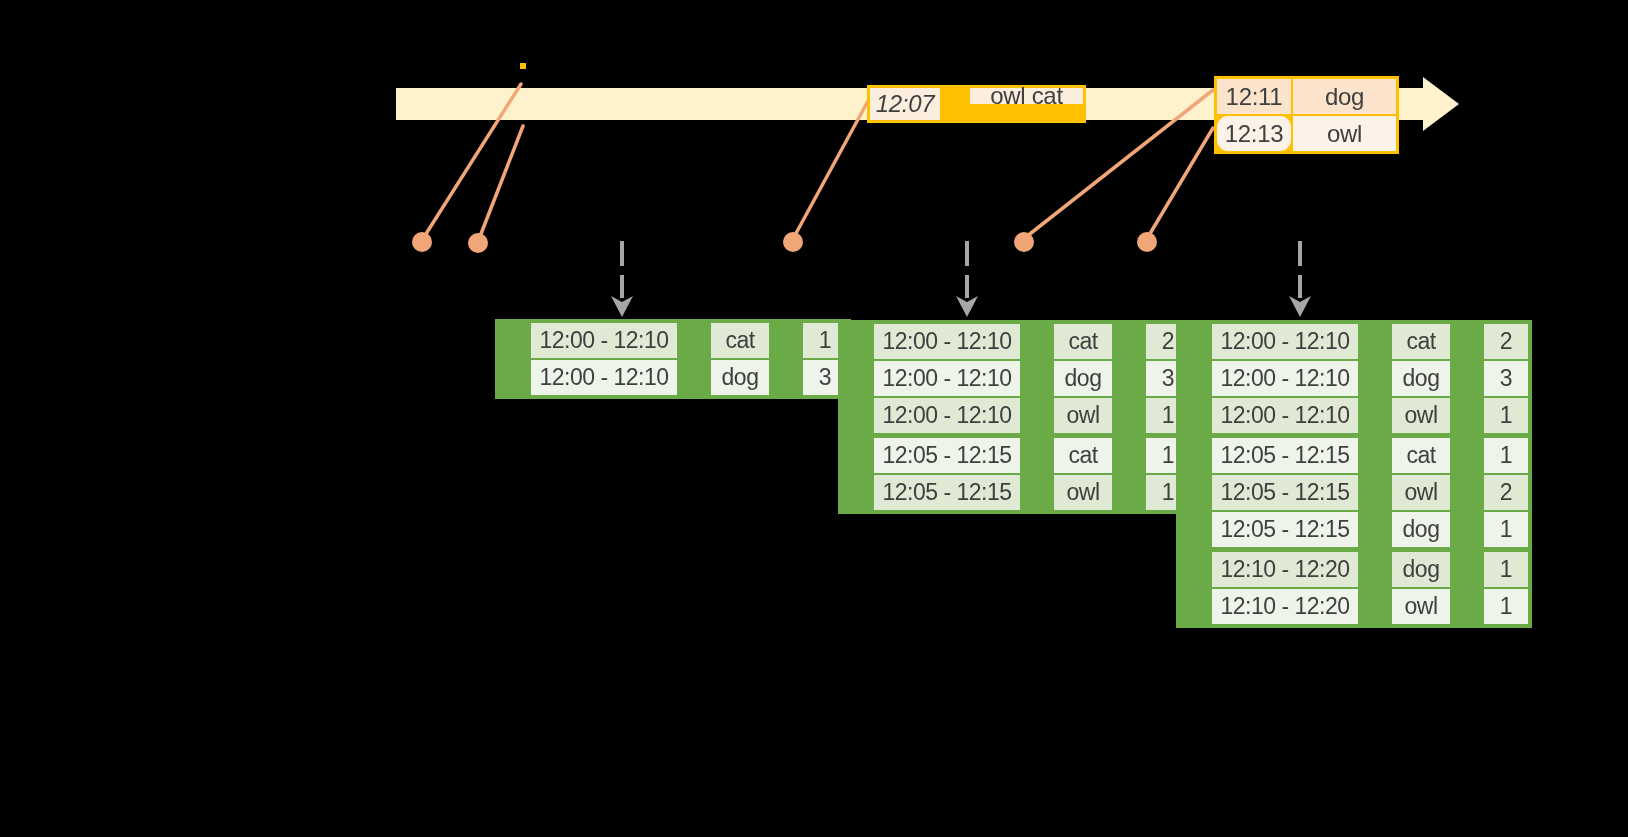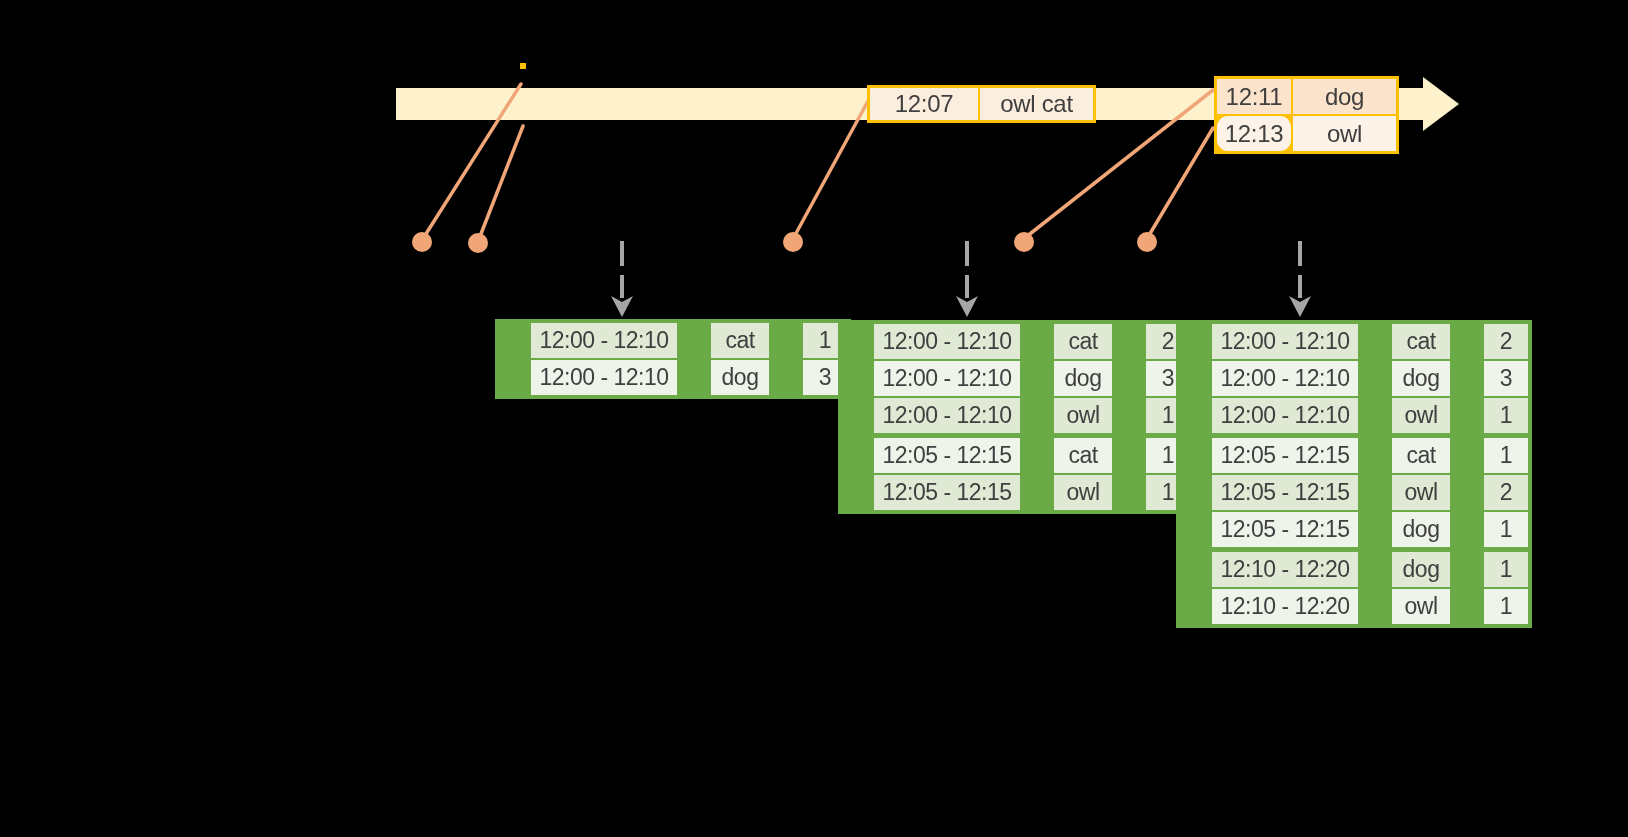--- a/index.html
+++ b/index.html
@@ -61,22 +61,22 @@
       <line class="trig" x1="1300" y1="241" x2="1300" y2="298" stroke-dasharray="25 9"></line>
       <path class="trighead" d="M1289 296 L1300 317 L1311 296 L1300 302 Z"></path>
     </g>
   </svg>
 
   <div id="tables-layer">
       <div class="tbl evt" style="left: 520px; top: 63px;">
       </div>
       <div class="tbl evt" style="left: 867px; top: 85px;">
         <div class="row">
-          <div class="cell" style="width: 108px; height: 32px; background: var(--event-row-mid);">12:07</div>
-          <div class="cell" style="width: 113px; height: 32px; background: var(--event-row-mid);">owl cat</div>
+          <div class="cell" style="width: 70px; height: 32px; background: var(--event-row-mid); font-style: italic;">12:07</div>
+          <div class="cell" style="width: 113px; height: 16px; background: var(--event-row-mid); margin-left: 28px;">owl cat</div>
         </div>
       </div>
       <div class="tbl evt" style="left: 1214px; top: 76px;">
         <div class="row">
           <div class="cell" style="width: 74px; height: 35px; background: var(--event-row-dark);">12:11</div>
           <div class="cell" style="width: 103px; height: 35px; background: var(--event-row-dark);">dog</div>
         </div>
         <div class="row">
           <div class="cell" style="width: 74px; height: 35px; background: var(--event-row-light); border-radius: 11px;">12:13</div>
           <div class="cell" style="width: 103px; height: 35px; background: var(--event-row-light);">owl</div>

